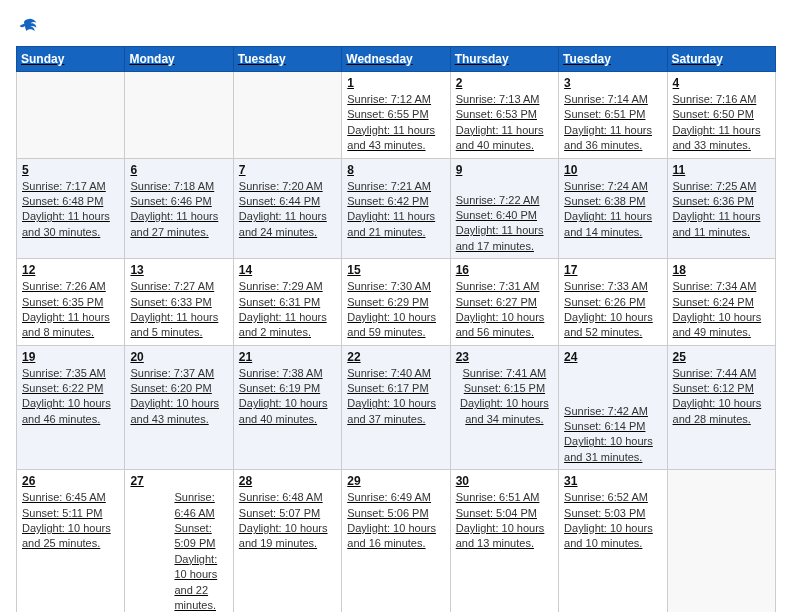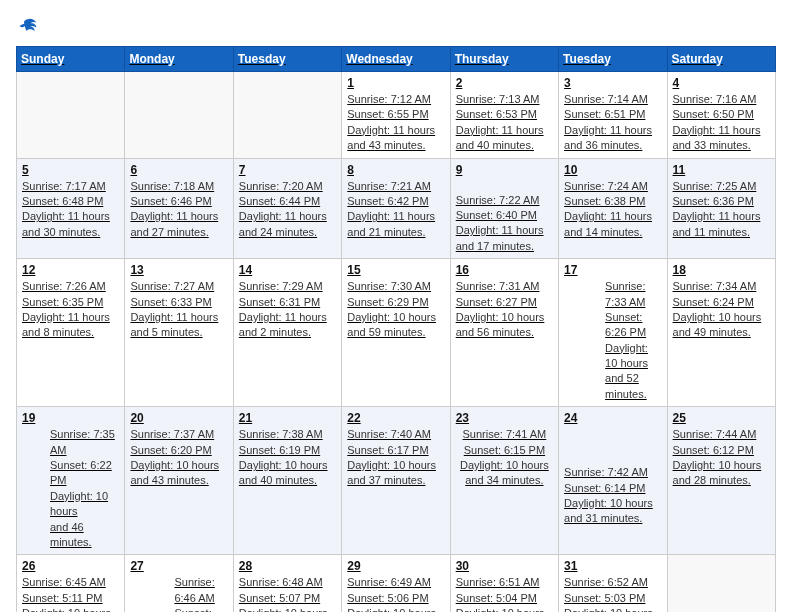--- a/index.html
+++ b/index.html
@@ -244,37 +244,37 @@
           </td>
           <td>
             <span class="day-num">16</span>
             <div class="day-detail" style="white-space: pre-line;">Sunrise: 7:31 AM
 Sunset: 6:27 PM
 Daylight: 10 hours
 and 56 minutes.</div>
           </td>
           <td>
             <span class="day-num">17</span>
-            <div class="day-detail" style="white-space: pre-line; margin-left: 41px;">Sunrise: 7:33 AM
+            <div class="day-detail" style="white-space: pre-line;">Sunrise: 7:33 AM
 Sunset: 6:26 PM
 Daylight: 10 hours
 and 52 minutes.</div>
           </td>
           <td>
             <span class="day-num">18</span>
             <div class="day-detail" style="white-space: pre-line;">Sunrise: 7:34 AM
 Sunset: 6:24 PM
 Daylight: 10 hours
 and 49 minutes.</div>
           </td>
         </tr>
         <tr class="alt-row">
           <td>
             <span class="day-num">19</span>
-            <div class="day-detail" style="white-space: pre-line; margin-left: 28px;">Sunrise: 7:35 AM
+            <div class="day-detail" style="white-space: pre-line;">Sunrise: 7:35 AM
 Sunset: 6:22 PM
 Daylight: 10 hours
 and 46 minutes.</div>
           </td>
           <td>
             <span class="day-num">20</span>
             <div class="day-detail" style="white-space: pre-line;">Sunrise: 7:37 AM
 Sunset: 6:20 PM
 Daylight: 10 hours
 and 43 minutes.</div>

